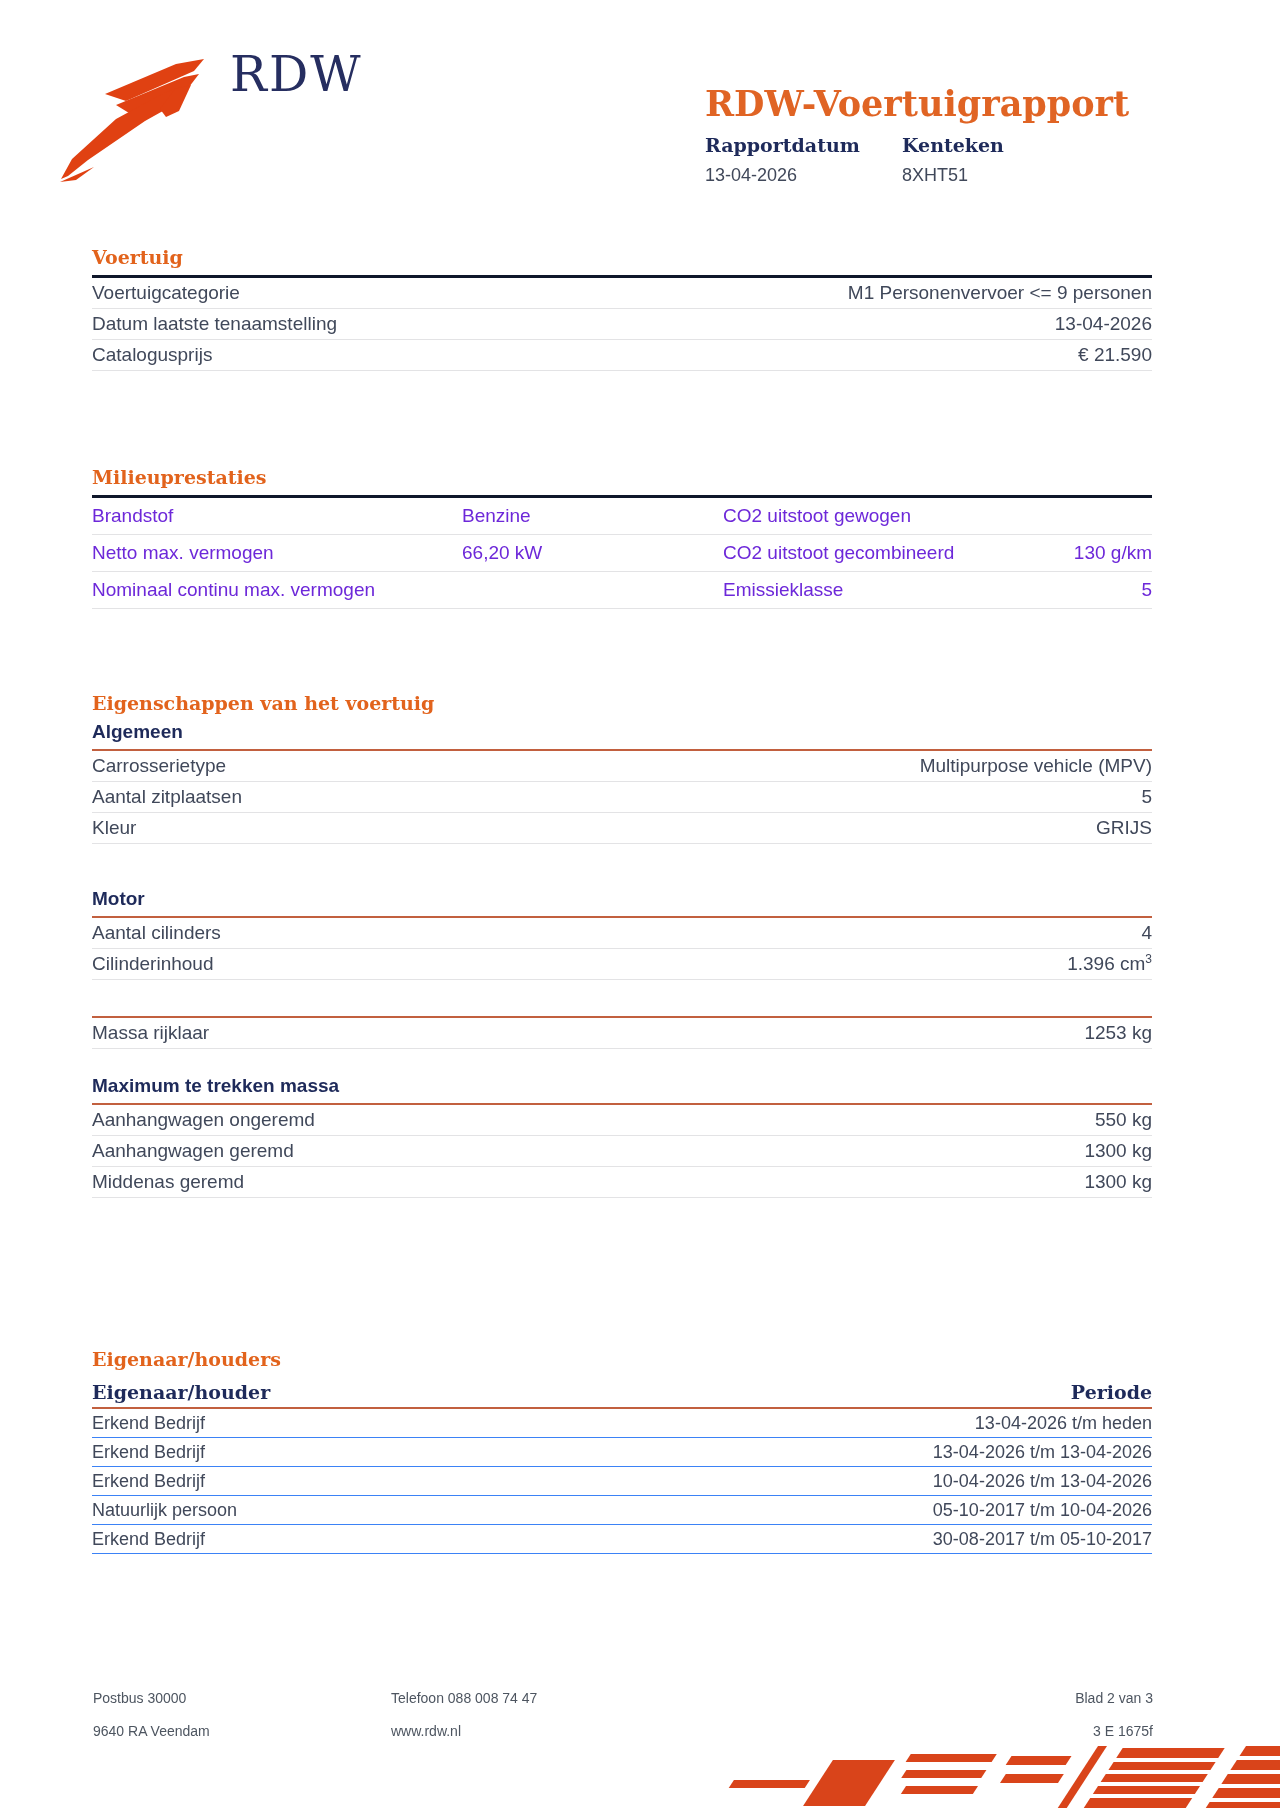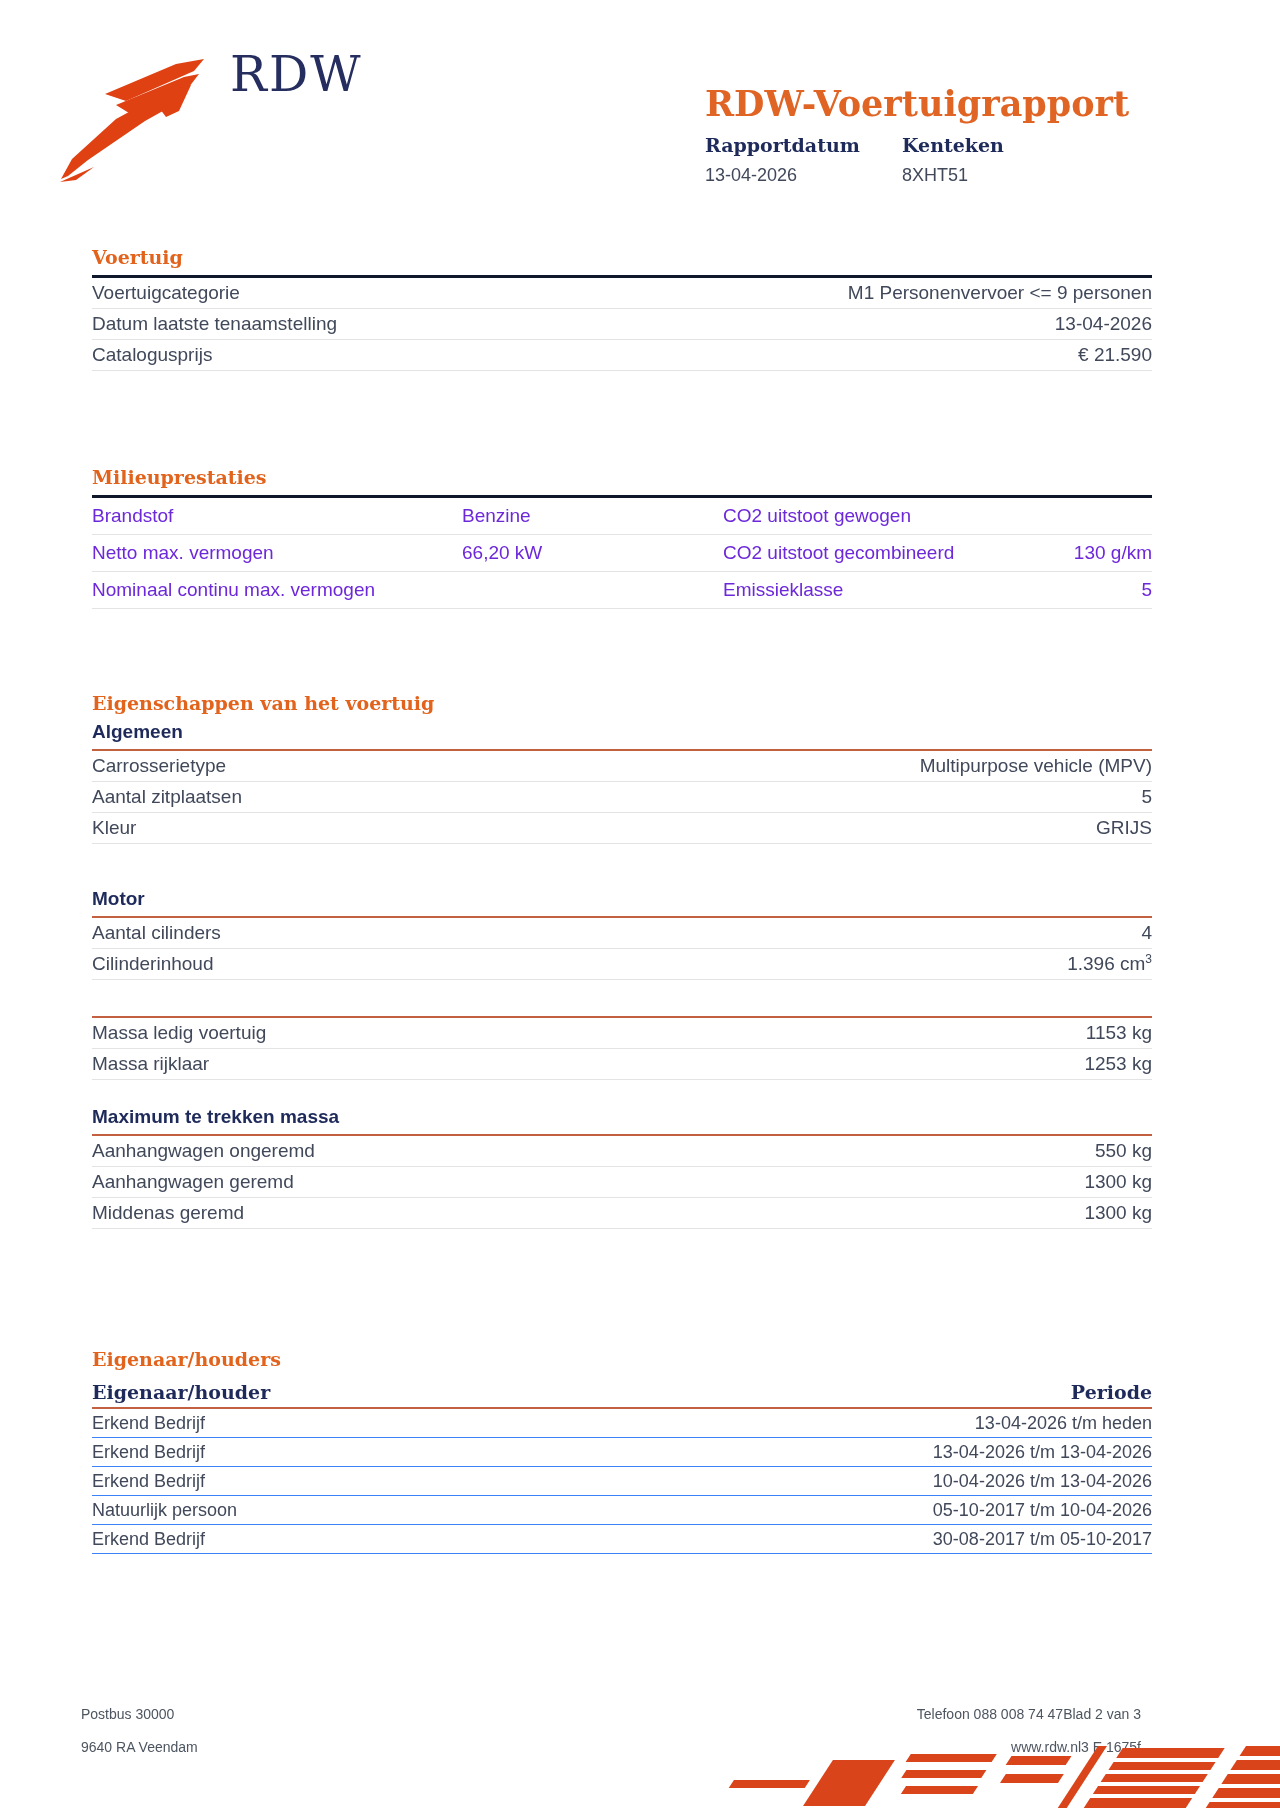--- a/index.html
+++ b/index.html
@@ -70,24 +70,24 @@
     height:30px; font-family:"DejaVu Serif", serif; font-weight:bold;
     font-size:19px; color:#1e2a5a;
   }
   .own-row {
     display:flex; justify-content:space-between; align-items:center;
     height:29px; border-bottom:1px solid #3b82f6;
     font-size:18px; color:#40485a;
   }
 
   
-  .footer { position:absolute; left:81px; top:1690px; width:1060px;margin-top:16px; }
+  .footer { position:absolute; left:93px; top:1690px; width:1060px; }
   .f-row { display:flex; font-size:14px; color:#4d5560; margin-bottom:17px; }
   .f-c1 { width:298px; }
-  .f-c2 { flex:1;text-align:right; }
+  .f-c2 { flex:1; }
   .f-c3 { text-align:right; }
 
   .bottom-graphic { position:absolute; right:0; bottom:0; }
 </style>
 </head>
 <body>
 
 <div class="logo-flag">
   <svg width="172" height="126" viewBox="0 0 172 126" aria-hidden="true">
     <g fill="#e04112">
@@ -184,24 +184,20 @@
       <span class="val">4</span>
     </div>
     <div class="kv-row">
       <span>Cilinderinhoud</span>
       <span class="val"><span>1.396 cm</span><sup>3</sup></span>
     </div>
   </div>
 
   <div class="subsection gap-md">
     <div class="sub-rule"></div>
-    <div class="kv-row">
-      <span>Massa ledig voertuig</span>
-      <span class="val">1153 kg</span>
-    </div>
     <div class="kv-row">
       <span>Massa rijklaar</span>
       <span class="val">1253 kg</span>
     </div>
   </div>
 
   <div class="subsection gap-sm">
     <h3 class="sub-title">Maximum te trekken massa</h3>
     <div class="sub-rule"></div>
     <div class="kv-row">

